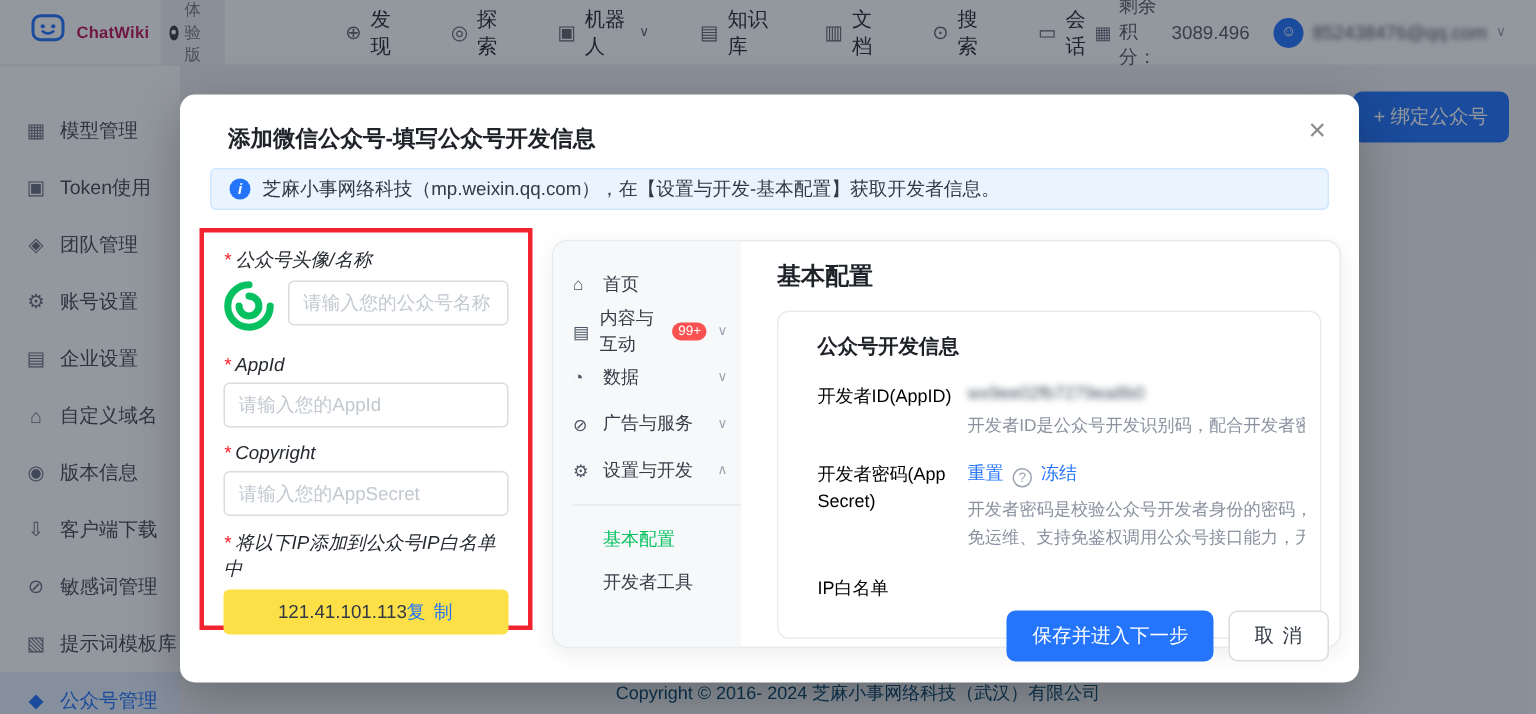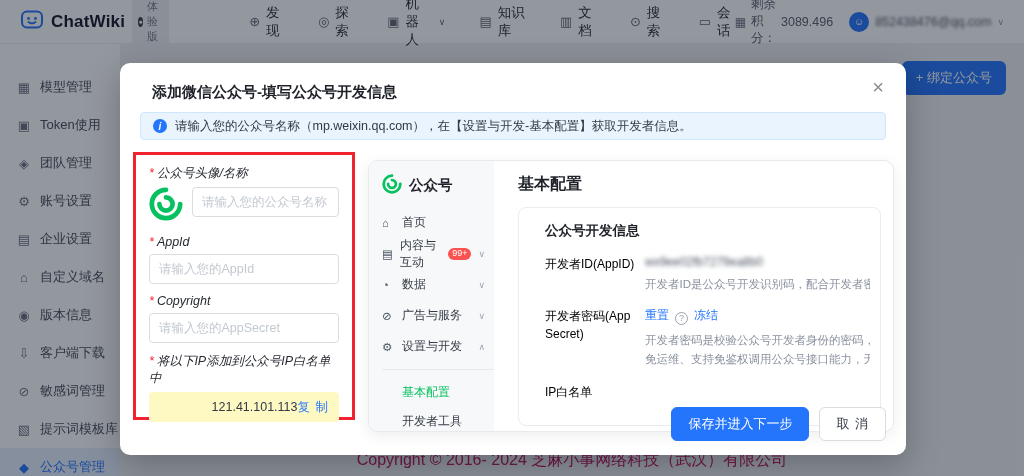--- a/index.html
+++ b/index.html
@@ -4,21 +4,21 @@
 <style>
   * { margin:0; padding:0; box-sizing:border-box; }
   html,body { width:1024px; height:476px; }
   body { position:relative; overflow:hidden; background:#f0f2f5;
          font-family:"Liberation Sans","DejaVu Sans",sans-serif; }
 
   
   .topbar { position:absolute; top:0; left:0; right:0; height:44px; background:#fff;
             display:flex; align-items:center; padding:0 20px; border-bottom:1px solid #f0f0f0; z-index:1; }
   .logo-group { display:flex; align-items:center; gap:7px; }
-  .logo-text { font-size:17px; font-weight:bold; color:#0f172a; letter-spacing:.2px; }
+  .logo-text { font-size:11px; font-weight:bold; color:#be185d; letter-spacing:.2px; }
   .trial-badge { display:flex; align-items:center; gap:4px; background:#f1f2f4; color:#7a8088;
                  font-size:11px; border-radius:3px; padding:2px 6px; }
   .trial-dot { width:10px; height:10px; border-radius:50%; background:#3b4046; color:#fff; font-size:7px;
                display:flex; align-items:center; justify-content:center; }
   .nav { display:flex; gap:34px; margin-left:80px; }
   .nav-item { display:flex; align-items:center; gap:6px; font-size:13.5px; color:#2b2f36; cursor:pointer; }
   .nav-item .ico { font-size:13px; color:#5f6670; }
   .nav-item .chev { font-size:9px; color:#5f6670; margin-left:2px; }
   .top-right { margin-left:auto; display:flex; align-items:center; gap:16px; }
   .credits { display:flex; align-items:center; gap:5px; font-size:12.5px; color:#595f68; }
@@ -34,21 +34,21 @@
   .side-item { height:38px; display:flex; align-items:center; gap:9px; padding-left:17px;
                font-size:13px; color:#474e58; cursor:pointer; }
   .side-item .ico { font-size:13px; color:#6b7280; width:14px; text-align:center; }
   .side-item.active { color:#2475fc; background:#e8f1ff; }
   .side-item.active .ico { color:#2475fc; }
 
   
   .main { position:absolute; top:44px; left:120px; right:0; bottom:0; background:#f0f2f5; }
   .bind-btn { position:absolute; top:17px; right:18px; background:#2475fc; color:#fff; font-size:13px;
               padding:8px 14px; border:none; border-radius:6px; cursor:pointer; }
-  .footer { position:absolute; bottom:5px; left:0; right:0; text-align:center; font-size:16px; color:#be185d; }
+  .footer { position:absolute; bottom:5px; left:0; right:0; text-align:center; font-size:12px; color:#0c4a6e; }
 
   .overlay { position:absolute; inset:0; background:rgba(16,24,40,.45); z-index:10; }
 
   
   .modal { position:absolute; left:120px; top:63px; width:786px; height:392px; background:#fff;
            border-radius:10px; box-shadow:0 10px 34px rgba(0,0,0,.25); z-index:20; }
   .m-title { position:absolute; left:32px; top:20px; font-size:15px; font-weight:bold; color:#1f2329; }
   .m-close { position:absolute; right:22px; top:13px; font-size:20px; color:#8c8c8c; cursor:pointer; }
   .m-banner { position:absolute; left:20px; top:49px; width:746px; height:28px; background:#e9f4ff;
               border:1px solid #cfe6ff; border-radius:4px; display:flex; align-items:center; gap:8px;
@@ -60,22 +60,22 @@
   .form-wrap { position:absolute; left:13px; top:89px; width:222px; height:268px;
                border:3px solid #f1232e; padding:10px 13px; }
   .f-label { font-size:12.5px; color:#262a31; margin-bottom:5px;font-style:italic; }
   .req { color:#f5222d; margin-right:3px; }
   .f-input { width:100%; height:30px; border:1px solid #d9dce1; border-radius:4px; padding:0 9px;
              font-size:12.5px; color:#333; outline:none; font-family:inherit; }
   .f-input::placeholder { color:#c3c9d1; }
   .avatar-row { display:flex; align-items:flex-start; gap:9px; margin-bottom:10px; }
   .avatar-row .f-input { flex:1; min-width:0; }
   .mb10 { margin-bottom:10px; }
-  .ip-box { height:30px; background:#fef9c3; border-radius:4px; display:flex; align-items:center;
-            justify-content:flex-end; padding:0 10px; font-size:12.5px; color:#333a44; }
+  .ip-box { height:30px; background:#fde047; border-radius:4px; display:flex; align-items:center;
+            justify-content:center; padding:0 10px; font-size:12.5px; color:#333a44; }
   .copy-link { color:#2475fc; cursor:pointer; letter-spacing:1px; }
 
   
   .preview { position:absolute; left:248px; top:97px; width:526px; height:272px; background:#fff;
              border:1px solid #e8eaed; border-radius:10px; box-shadow:0 4px 14px rgba(31,35,41,.08);
              display:flex; overflow:hidden; }
   .p-side { width:125px; background:#f7f8fa; padding:13px 0 0 13px; flex:none; }
   .p-logo { display:flex; align-items:center; gap:7px; font-size:14.5px; font-weight:bold; color:#1f2329; margin-bottom:10px; }
   .p-item { height:31px; display:flex; align-items:center; gap:7px; font-size:12px; color:#363c45; padding-right:9px; }
   .p-item .ico { font-size:11.5px; color:#4b5563; width:13px; }
@@ -220,21 +220,21 @@
 </div>
 
 <div class="overlay"></div>
 
 <div class="modal">
   <div class="m-title">添加微信公众号-填写公众号开发信息</div>
   <div class="m-close">×</div>
 
   <div class="m-banner">
     <span class="info-dot">i</span>
-    <span>请输入您的公众号名称（mp.weixin.qq.com），在【设置与开发-基本配置】获取开发者信息。</span>
+    <span>芝麻小事网络科技（mp.weixin.qq.com），在【设置与开发-基本配置】获取开发者信息。</span>
   </div>
 
   <div class="form-wrap">
     <div class="f-label"><span class="req">*</span><span>公众号头像/名称</span></div>
     <div class="avatar-row">
       <span>
         <svg width="34" height="34" viewBox="0 0 36 36">
             <path d="M18 3 a15 15 0 1 0 15 15" stroke="#07c160" stroke-width="5" fill="none" stroke-linecap="round"></path>
             <path d="M18 11 a7 7 0 1 1 -7 7" stroke="#07c160" stroke-width="5" fill="none" stroke-linecap="round"></path>
           </svg>
@@ -247,29 +247,20 @@
     <input class="f-input mb10" placeholder="请输入您的AppSecret" style="">
     <div class="f-label"><span class="req">*</span><span>将以下IP添加到公众号IP白名单中</span></div>
     <div class="ip-box">
       <span>121.41.101.113</span>
       <span class="copy-link">复 制</span>
     </div>
   </div>
 
   <div class="preview">
     <div class="p-side">
-      <div class="p-logo">
-        <span>
-          <svg width="20" height="20" viewBox="0 0 36 36">
-              <path d="M18 3 a15 15 0 1 0 15 15" stroke="#07c160" stroke-width="5" fill="none" stroke-linecap="round"></path>
-              <path d="M18 11 a7 7 0 1 1 -7 7" stroke="#07c160" stroke-width="5" fill="none" stroke-linecap="round"></path>
-            </svg>
-        </span>
-        <span>公众号</span>
-      </div>
       <div class="p-item">
           <span class="ico">⌂</span>
           <span>首页</span>
         </div>
       <div class="p-item">
           <span class="ico">▤</span>
           <span>内容与互动</span>
           <span class="p-badge">99+</span>
           <span class="p-chev">∨</span>
         </div>

